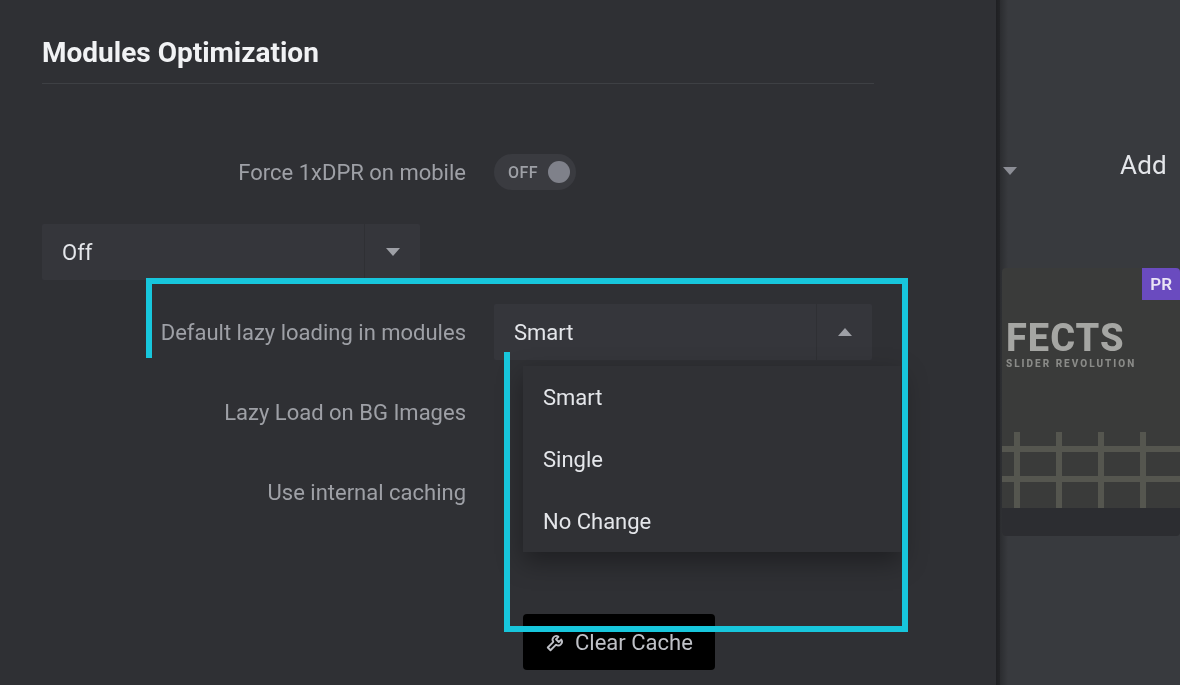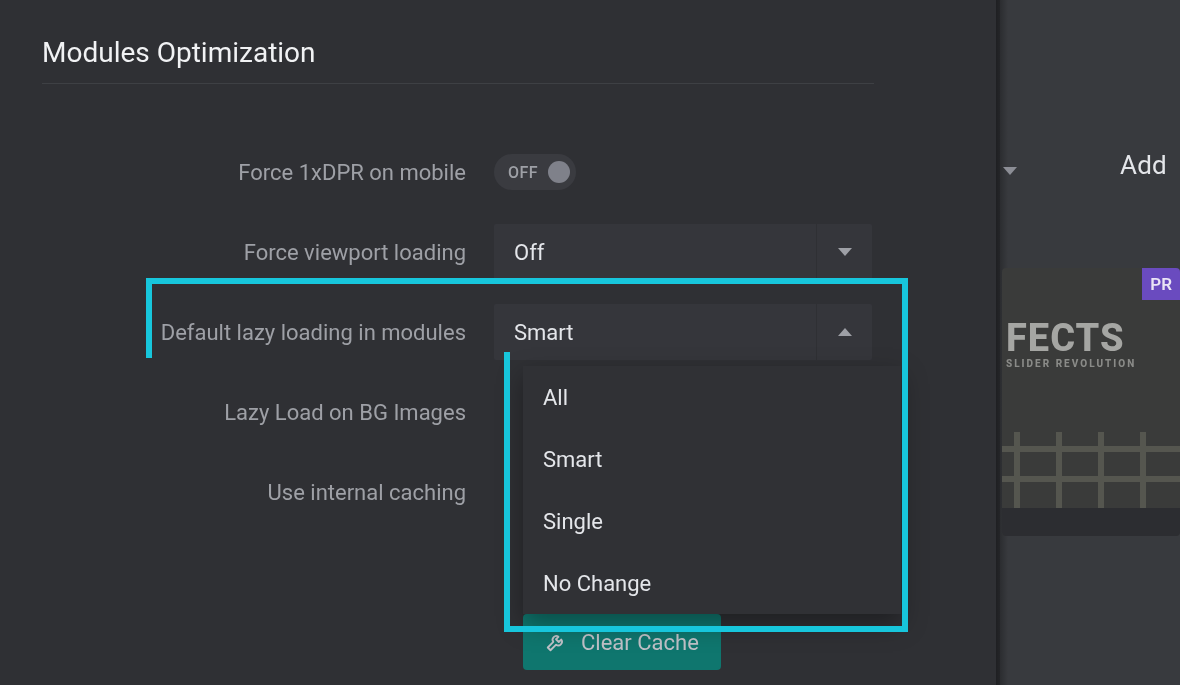--- a/index.html
+++ b/index.html
@@ -59,21 +59,21 @@
   .fence .rail.r2 { top: 38px; }
   .fence .post { position: absolute; width: 6px; top: -6px; bottom: 0; background: #55564f; }
   .card-footer { position: absolute; left:0; right:0; bottom:0; height:28px; background:#2c2d31; }
 
   
   .panel {
     position: absolute;
     left: 42px; top: 36px; width: 832px;
   }
   .panel-title {
-    color: #f1f2f4; font-size: 28px; font-weight: 400;
+    color: #f1f2f4; font-size: 28px; font-weight: 700;
   }
   .panel-rule {
     margin-top: 14px;
     height: 1px; width: 832px;
     background: #3e4044;
   }
 
   .rows { margin-top: 48px; }
   .row {
     display: flex; align-items: center;
@@ -118,23 +118,23 @@
     width: 56px; display:flex; align-items:center; justify-content:center;
     border-left: 1px solid #2f3034;
     color: #9ea0a6;
   }
   .chev { width:0; height:0; border-left:7px solid transparent; border-right:7px solid transparent; }
   .chev.down { border-top: 8px solid #9ea0a6; }
   .chev.up { border-bottom: 8px solid #9ea0a6; }
 
   
   .btn {
-    display:inline-flex; align-items:center; gap:14px;
+    display:inline-flex; align-items:center; gap:8px;
     height: 56px; padding: 0 22px;
-    background: #0f766e; border-radius: 4px;
+    background: #000000; border-radius: 4px;
     color: #bfc1c7; font-size: 22px;
     cursor: pointer;
   }
   .btn svg { width:22px; height:22px; }
 
   
   .hi {
     position: absolute;
     border: 6px solid #17c6dc;
     pointer-events: none;
@@ -204,21 +204,20 @@
       <div class="row-label">Force 1xDPR on mobile</div>
       <div class="controls">
         <div class="toggle">
           <span class="toggle-label">OFF</span>
           <span class="toggle-knob"></span>
         </div>
       </div>
     </div>
 
     <div class="row">
-      <div class="row-label">Force viewport loading</div>
       <div class="controls">
         <div class="select">
           <div class="select-value">Off</div>
           <div class="select-chevron">
               <span class="chev down"></span>
             </div>
         </div>
       </div>
     </div>
 
@@ -249,21 +248,20 @@
 </div>
 
 <div class="btn" style="position:absolute; left:523px; top:614px; z-index:5;">
   <svg viewBox="0 0 24 24" fill="none" stroke="#bfc1c7" stroke-width="2" stroke-linecap="round" stroke-linejoin="round">
       <path d="M14.7 6.3a4 4 0 0 0-5.6 5.6L3 18l3 3 6.1-6.1a4 4 0 0 0 5.6-5.6L15 12l-3-3 2.7-2.7z"></path>
     </svg>
   <span>Clear Cache</span>
 </div>
 
 <div class="menu">
-  <div class="menu-item">All</div>
   <div class="menu-item">Smart</div>
   <div class="menu-item">Single</div>
   <div class="menu-item">No Change</div>
 </div>
 
 <div class="hi hi1"></div>
 <div class="hi hi2"></div>
 <div class="hi3"></div>
 
 </body></html>

